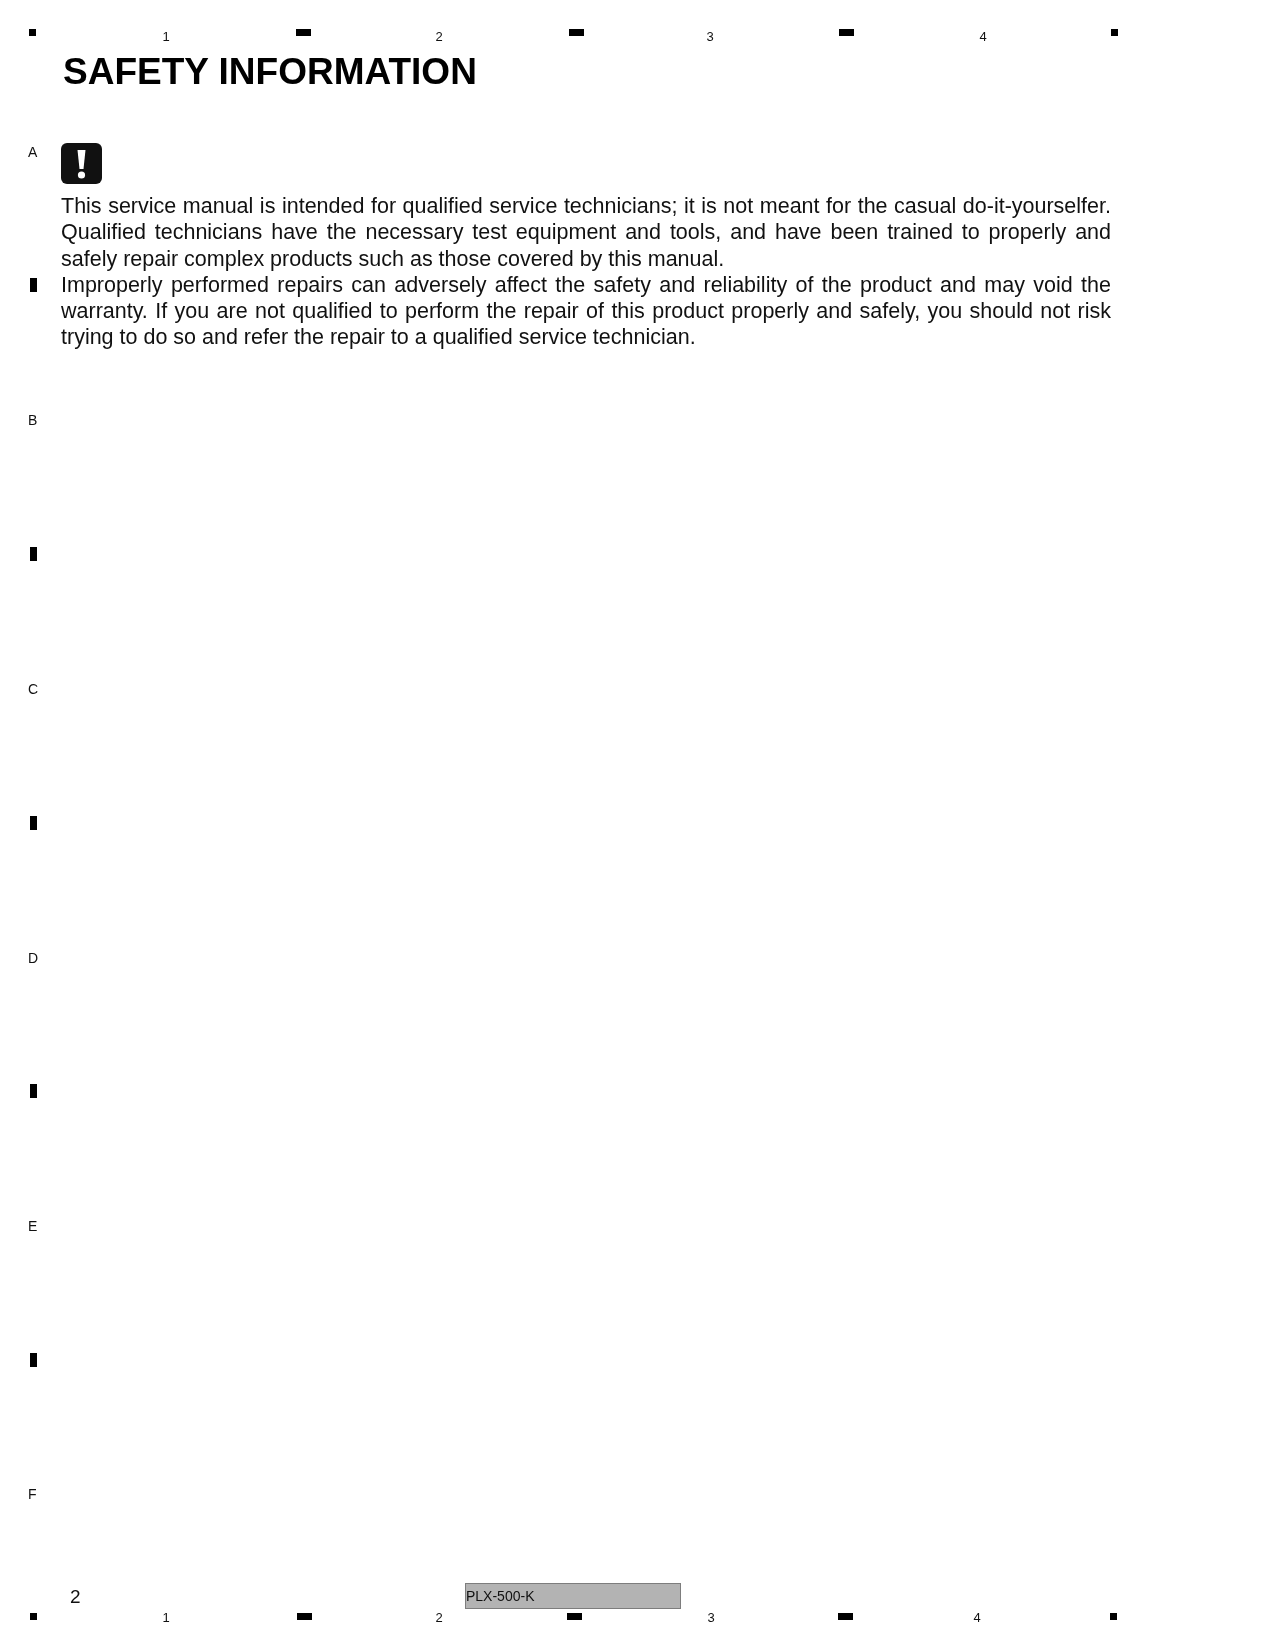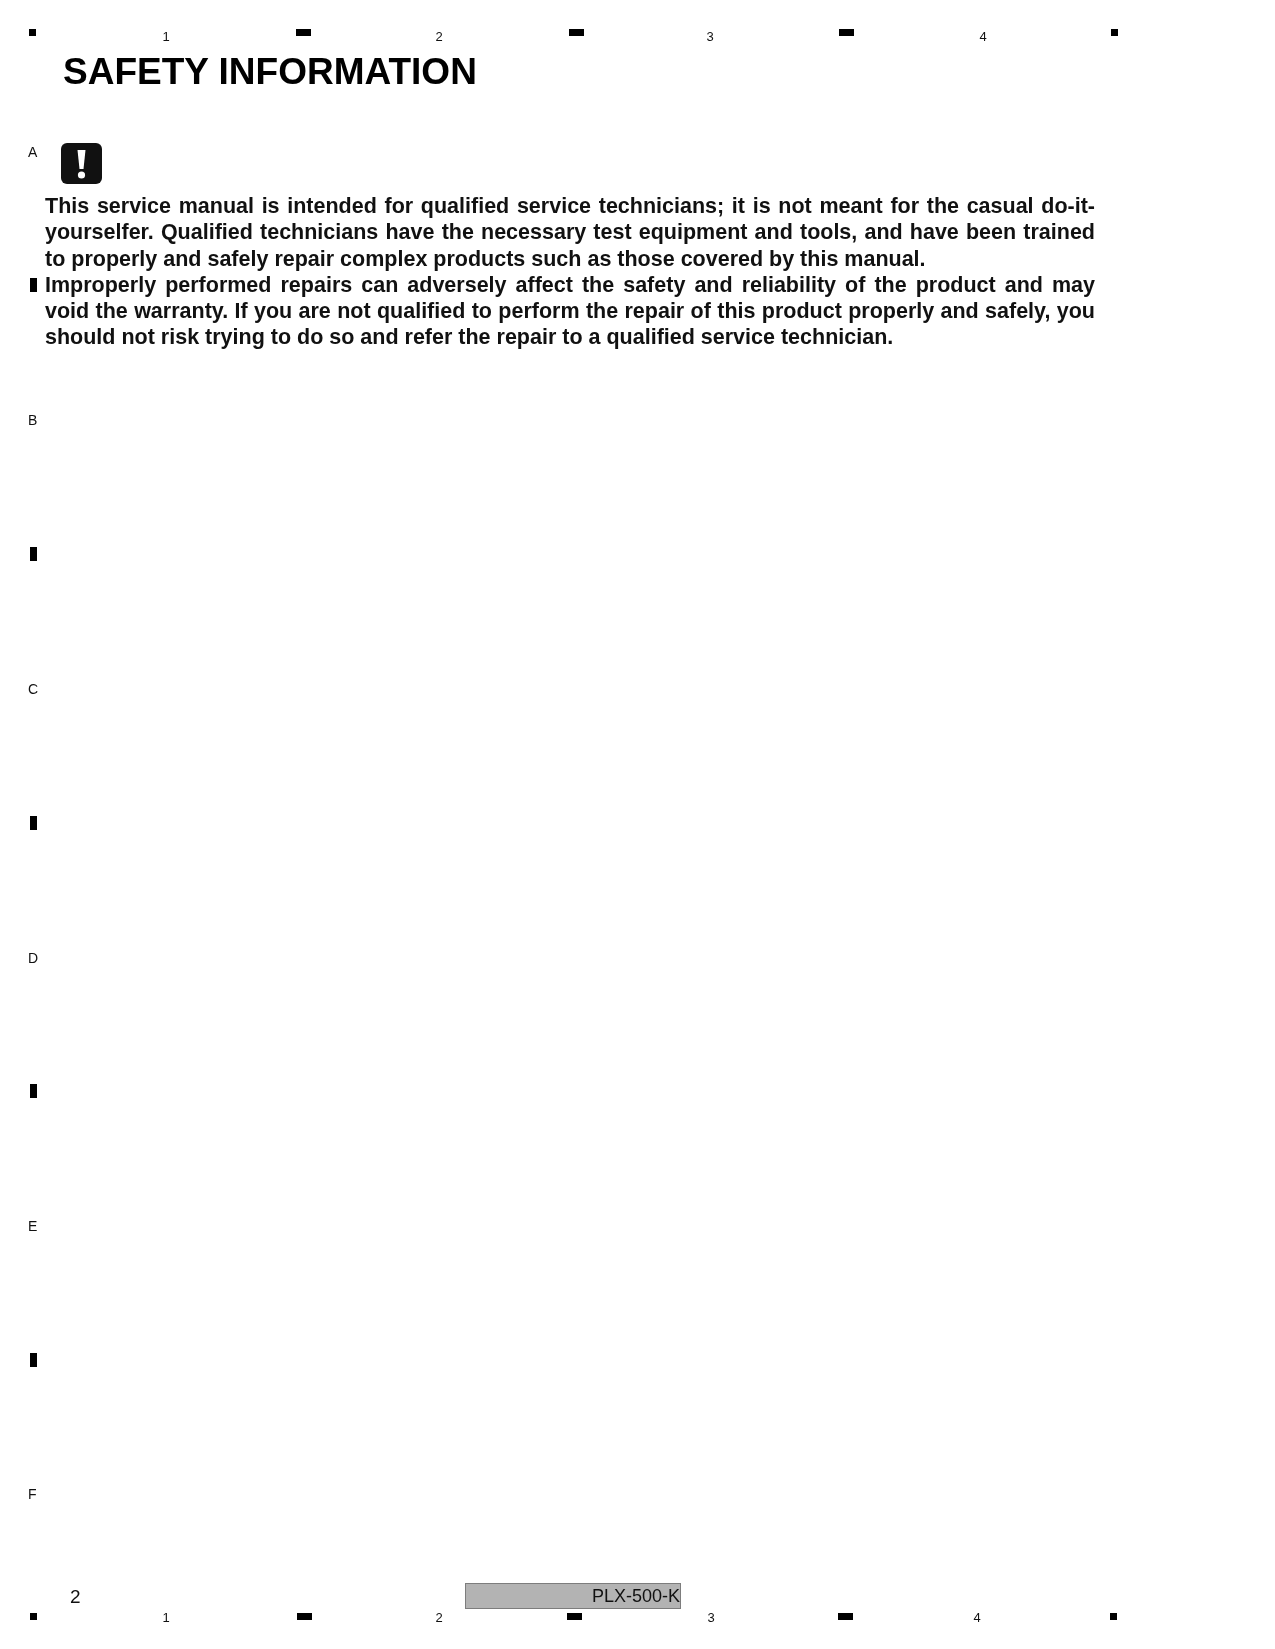--- a/index.html
+++ b/index.html
@@ -7,24 +7,24 @@
          font-family:"Liberation Sans", sans-serif; color:#111; }
   .mk { position:absolute; background:#000; }
   .mk-sq { width:7px; height:7px; }
   .mk-bar { width:15px; height:7px; }
   .mk-side { width:7px; height:14px; }
   .colnum { position:absolute; font-size:13px; line-height:13px; color:#111; width:20px; text-align:center; }
   .rowlbl { position:absolute; left:28px; font-size:14px; line-height:14px; color:#111; }
   .title { position:absolute; left:58px; top:46px; font-size:37px; font-weight:bold; letter-spacing:0px; color:#000; margin:5px; }
   .warn-icon { position:absolute; left:61px; top:143px; width:41px; height:41px; background:#111; border-radius:6px; }
   .warn-icon svg { display:block; }
-  .body-text { position:absolute; left:45px; top:193px; width:1050px; font-size:21.5px; font-weight:bold; line-height:26.3px; text-align:justify; color:#111; }
+  .body-text { position:absolute; left:61px; top:193px; width:1050px; font-size:21.5px; font-weight:normal; line-height:26.3px; text-align:justify; color:#111; }
   .body-text p { margin:0; }
   .pageno { position:absolute; left:70px; top:1586px; font-size:19px; color:#111; }
-  .model-box { position:absolute; left:465px; top:1583px; width:216px; height:26px; background:#b3b3b3; border:1px solid #7d7d7d; box-sizing:border-box; text-align:right; font-size:18px; line-height:24px; color:#111; }
+  .model-box { position:absolute; left:465px; top:1583px; width:216px; height:26px; background:#b3b3b3; border:1px solid #7d7d7d; box-sizing:border-box; text-align:left; font-size:14px; line-height:24px; color:#111; }
 </style>
 </head>
 <body>
 
 <div class="mk mk-sq" style="left:29px; top:29px;"></div>
 <div class="colnum" style="left:156px; top:30px;">1</div>
 <div class="mk mk-bar" style="left:296px; top:29px;"></div>
 <div class="colnum" style="left:429px; top:30px;">2</div>
 <div class="mk mk-bar" style="left:569px; top:29px;"></div>
 <div class="colnum" style="left:700px; top:30px;">3</div>

